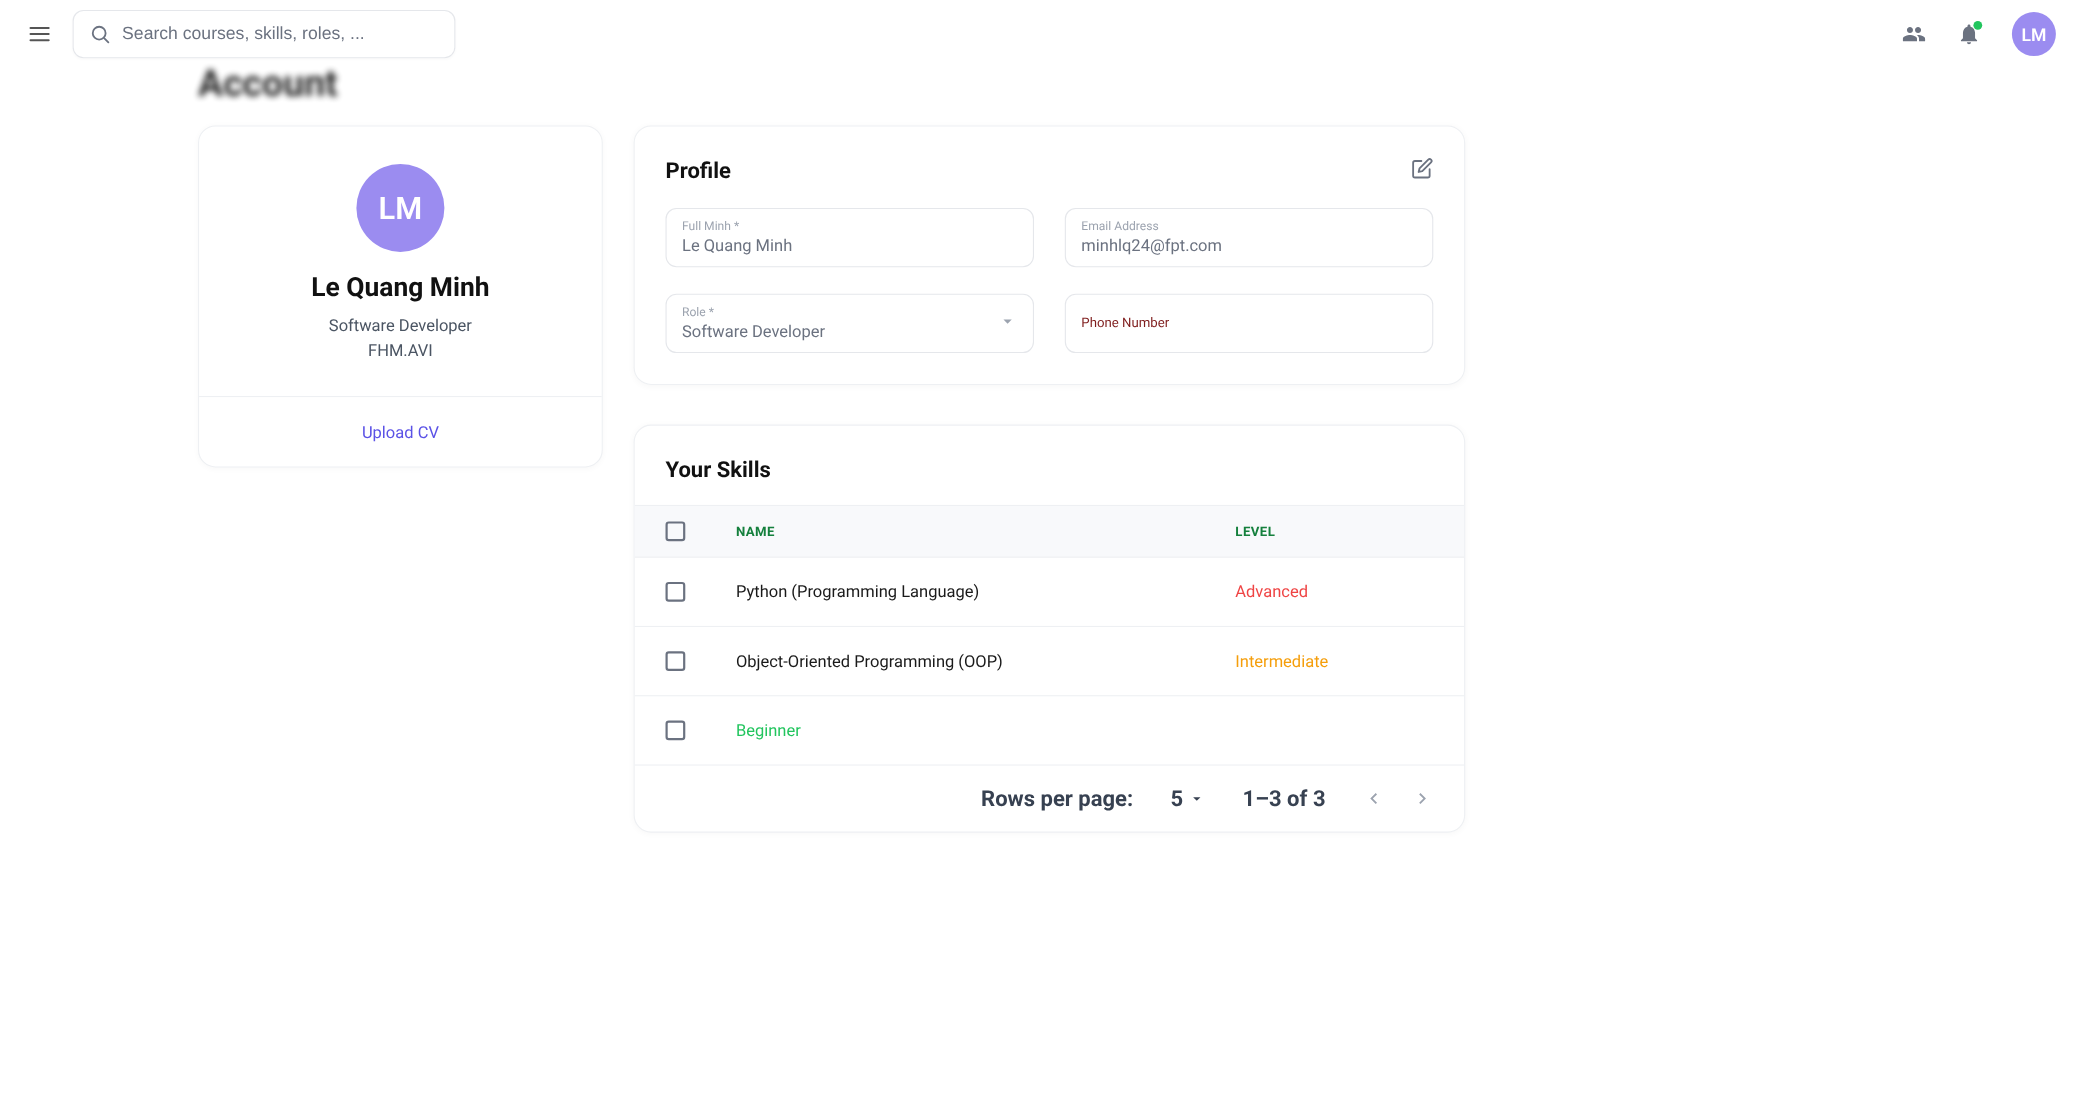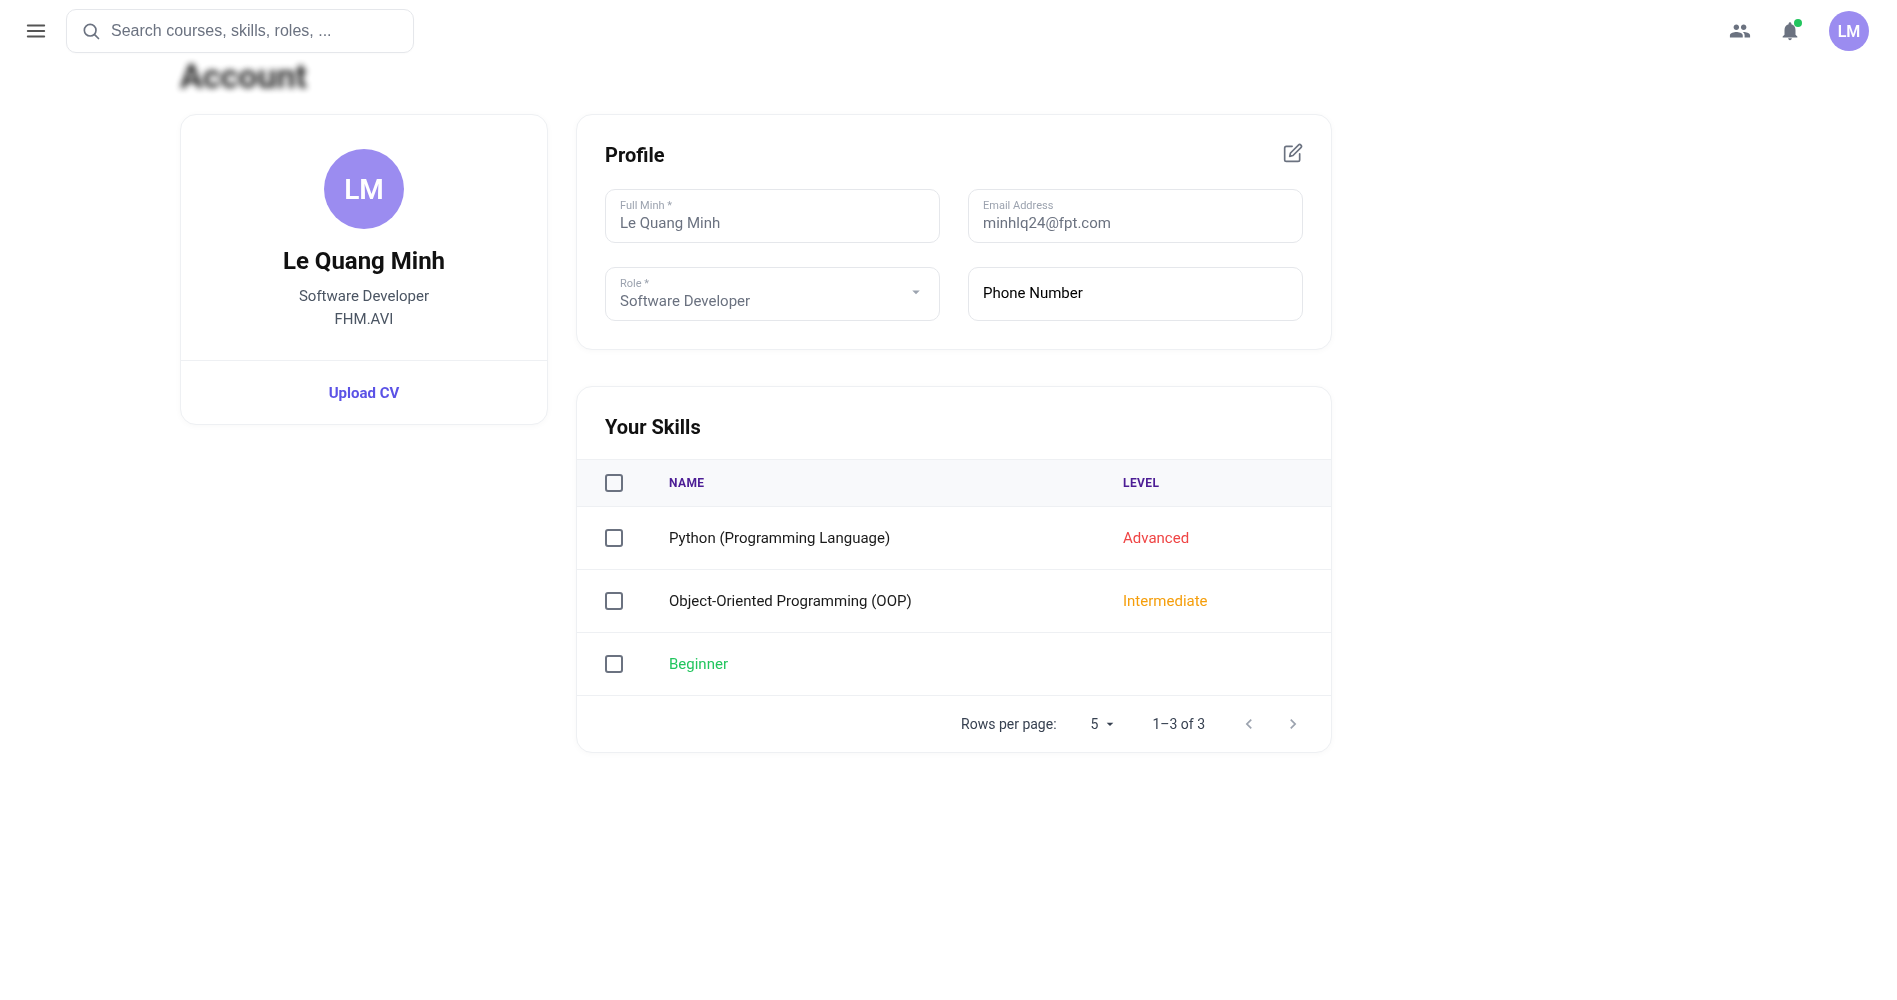--- a/index.html
+++ b/index.html
@@ -76,70 +76,70 @@
   .avatar-lg {
     width:80px; height:80px; border-radius:50%;
     background:#9b8cf0; color:#fff; font-weight:600;
     display:flex; align-items:center; justify-content:center;
     font-size:28px; margin:0 auto 18px;
   }
   .mini-name { font-size:24px; font-weight:700; color:#111; margin-bottom:10px; }
   .mini-role, .mini-org { font-size:15px; color:#4b5563; line-height:1.5; }
   .mini-divider { border-top:1px solid #eef0f3; }
   .upload-row { padding:22px; text-align:center; }
-  .upload-link { color:#5b52e6; font-weight:700; cursor:pointer; font-size:15px; }
+  .upload-link { color:#5b52e6; font-weight:400; cursor:pointer; font-size:15px; }
 
   
   .right-col { width:756px; display:flex; flex-direction:column; gap:36px; }
   .profile-card { padding:28px; }
   .profile-head { display:flex; align-items:center; justify-content:space-between; margin-bottom:22px; }
   .section-title { font-size:20px; font-weight:700; color:#111; }
   .edit-icon { color:#6b7280; cursor:pointer; }
 
   .form-grid { display:grid; grid-template-columns:1fr 1fr; gap:24px 28px; }
   .field {
     border:1px solid #e5e7eb; border-radius:10px;
     padding:8px 14px 10px; position:relative; min-height:54px;
     display:flex; flex-direction:column; justify-content:center;
   }
   .field-label { font-size:11px; color:#9ca3af; margin-bottom:2px; }
   .field-value { font-size:15px; color:#6b7280; }
-  .field-placeholder { font-size:15px; color:#000000; }
+  .field-placeholder { font-size:12px; color:#7f1d1d; }
   .select-caret {
     position:absolute; right:14px; top:50%; transform:translateY(-50%);
     color:#9ca3af;
   }
 
   
   .skills-card { padding:0; }
   .skills-head { padding:28px 28px 20px; }
   .table-header {
     display:flex; align-items:center; background:#f8f9fb;
     padding:14px 28px; font-size:12px; font-weight:700; letter-spacing:0.4px;
-    color:#4c1d95; border-top:1px solid #eef0f3; border-bottom:1px solid #eef0f3;justify-content:space-between;
+    color:#15803d; border-top:1px solid #eef0f3; border-bottom:1px solid #eef0f3;justify-content:space-between;
   }
   .col-check { width:64px; display:flex; align-items:center; }
   .col-name { flex:1; }
   .col-level { width:180px; }
   .checkbox {
     width:18px; height:18px; border:2px solid #6b7280; border-radius:3px;
     cursor:pointer; background:transparent;
   }
   .table-row {
     display:flex; align-items:center; padding:22px 28px;
     border-bottom:1px solid #eef0f3; font-size:15px;
   }
   .table-row:last-of-type { border-bottom:1px solid #eef0f3; }
   .level-advanced { color:#ef4444; }
   .level-intermediate { color:#f59e0b; }
   .level-beginner { color:#22c55e; }
 
   .pager {
     display:flex; align-items:center; justify-content:flex-end;
-    gap:34px; padding:18px 28px; font-size:14px; color:#374151;
+    gap:34px; padding:18px 28px; font-size:20px; color:#374151;font-weight:bold;
   }
   .pager .rpp { color:#374151; }
   .pager .rpp-val { display:flex; align-items:center; gap:4px; cursor:pointer; }
   .pager .nav { display:flex; align-items:center; gap:24px; }
   .pager .nav-btn { color:#9ca3af; cursor:pointer; display:flex; }
 </style>
 </head>
 <body>
 
 <div class="topbar">

